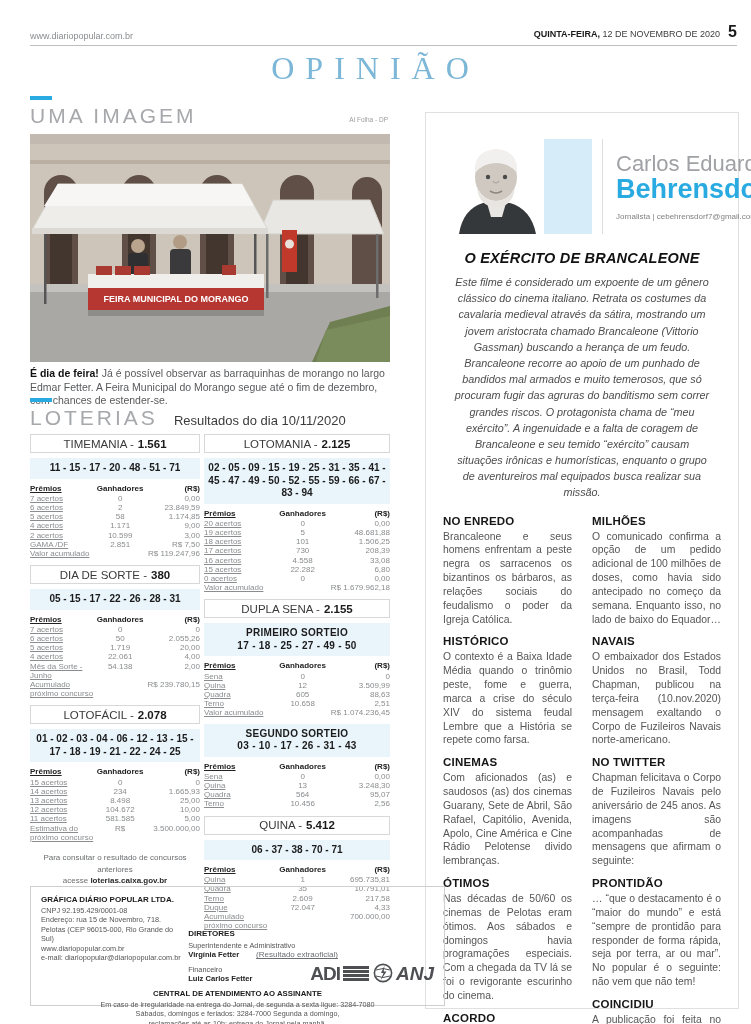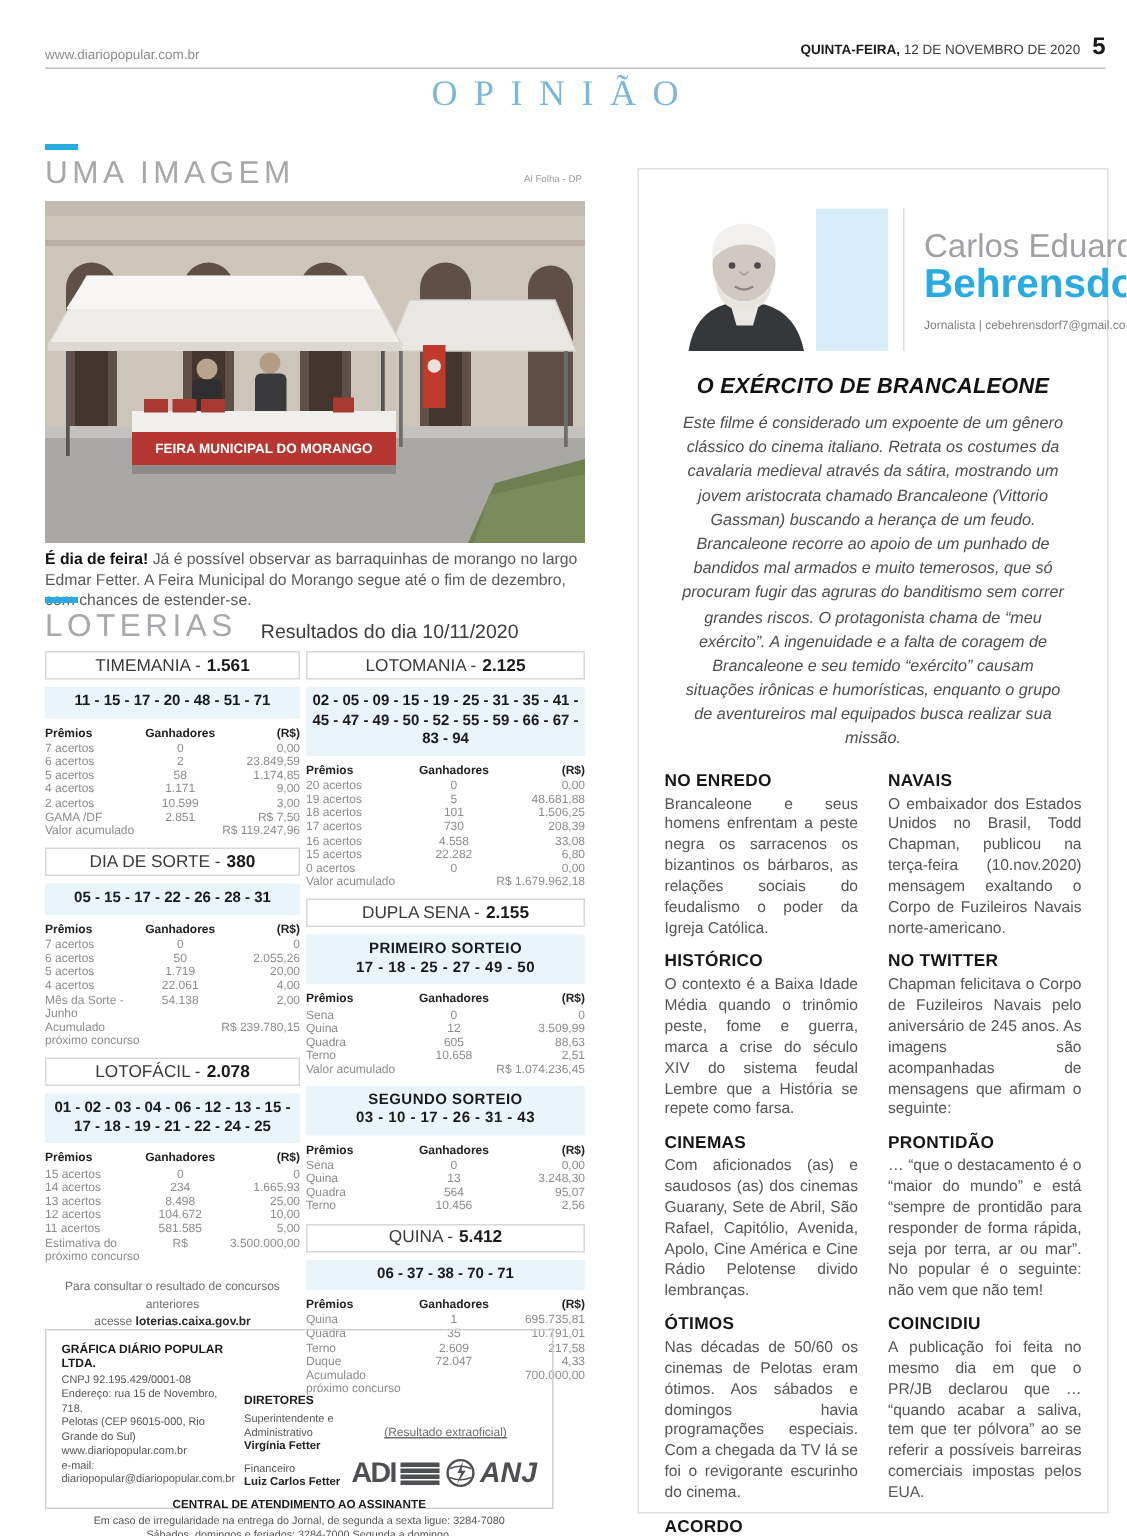--- a/index.html
+++ b/index.html
@@ -13,21 +13,21 @@
 
   
   .page-header{position:absolute;left:30px;right:14px;top:24px;height:22px;
     border-bottom:1px solid #bfbfbf;display:flex;justify-content:space-between;align-items:flex-end;padding-bottom:4px;}
   .hdr-url{font-size:9px;color:#8a8c8e;}
   .hdr-right{display:flex;align-items:baseline;gap:8px;}
   .hdr-date{font-size:9px;color:#3c3c3c;}
   .hdr-date b{color:#1a1a1a;}
   .hdr-page{font-size:16px;font-weight:bold;color:#1a1a1a;}
   .opiniao{position:absolute;left:0;right:0;top:50px;text-align:center;
-    font-family:"Liberation Serif",serif;font-size:24px;letter-spacing:11px;color:var(--opiniao);}
+    font-family:"Liberation Serif",serif;font-size:32px;letter-spacing:11px;color:var(--opiniao);}
 
   
   .dash{width:22px;height:4px;background:var(--accent);margin-bottom:4px;}
   .sec-title{font-size:21px;letter-spacing:3px;color:var(--gray-head);font-weight:400;}
 
   
   .left-col{position:absolute;left:30px;top:96px;width:360px;}
   .credit{position:absolute;right:2px;top:20px;font-size:6.5px;color:#9a9c9e;}
   .photo-wrap{margin-top:6px;width:360px;height:228px;background:#c4b5fd;}
   .caption{margin-top:5px;font-size:10.5px;line-height:1.3;color:#58595b;}
@@ -41,21 +41,21 @@
   .ltable{margin-bottom:7px;}
   .lt-box{border:1px solid #d8d8d8;height:19px;display:flex;align-items:center;justify-content:center;gap:4px;
     font-size:11.5px;color:#3a3a3a;margin-bottom:5px;}
   .lt-box .lt-num{font-weight:bold;color:#1a1a1a;}
   .lt-band{background:var(--band);padding:4px 3px;text-align:center;font-size:10px;font-weight:bold;
     color:#1b1b1b;line-height:1.25;margin-bottom:5px;}
   .lt-band .sub{display:block;font-size:10px;letter-spacing:.3px;}
   .lt-head,.lt-row{display:flex;font-size:8px;line-height:9.2px;}
   .lt-head{font-weight:bold;color:#222;margin-bottom:1px;}
   .lt-row{color:#8a8c8e;}
-  .c1{flex:1.25;text-align:left;}
+  .c1{flex:1.25;text-align:left;text-decoration:underline;}
   .c2{flex:1;text-align:center;}
   .c3{flex:1.05;text-align:right;}
   .consult{margin-top:10px;text-align:center;font-size:8px;color:#6b6d6f;line-height:1.45;}
   .consult b{color:#2a2a2a;}
   .unofficial{margin-top:20px;text-align:center;font-size:8px;color:#6b6d6f;text-decoration:underline;}
 
   
   .op-box{position:absolute;left:425px;top:112px;width:314px;height:897px;border:1px solid #e0e0e0;background:#fff;padding:26px 17px 0;}
   .author-row{display:flex;align-items:stretch;margin-left:6px;}
   .headshot{width:95px;height:95px;flex:none;background:#fff;}
@@ -66,21 +66,21 @@
   .author-role{font-size:8px;color:#808285;margin-top:7px;}
   .op-title{margin-top:16px;text-align:center;font-size:14.5px;font-weight:bold;font-style:italic;color:#121212;letter-spacing:.2px;}
   .op-intro{margin-top:8px;padding:0 8px;text-align:center;font-style:italic;font-size:10.8px;line-height:1.5;color:#4d4d4d;}
   .op-cols{margin-top:14px;display:flex;gap:20px;}
   .op-colL,.op-colR{flex:1;}
   .sec{margin-bottom:9px;}
   .sec h4{font-size:11.5px;font-weight:bold;color:#161616;margin-bottom:3px;letter-spacing:.2px;}
   .sec p{font-size:10.4px;line-height:1.33;color:#555;text-align:justify;}
 
   
-  .exp-box{position:absolute;left:30px;top:886px;width:339px;height:120px;border:1px solid #cfcfcf;padding:8px 10px 6px;}
+  .exp-box{position:absolute;left:30px;top:886px;width:415px;height:120px;border:1px solid #cfcfcf;padding:8px 10px 6px;}
   .exp-top{display:grid;grid-template-columns:1.4fr 1.15fr .75fr;gap:6px;}
   .exp-company{font-size:8px;font-weight:bold;color:#1b1b1b;margin-bottom:2px;}
   .exp-line{font-size:7.3px;color:#555;line-height:1.3;}
   .exp-dir-title{font-size:8px;font-weight:bold;color:#1b1b1b;margin-bottom:3px;margin-top:34px;}
   .exp-role{font-size:7.3px;color:#555;margin-top:2px;}
   .exp-name{font-size:7.6px;font-weight:bold;color:#222;}
   .logos{display:flex;flex-direction:row;align-items:flex-end;gap:4px;padding-top:2px;}
   .adi{display:flex;align-items:center;gap:3px;}
   .adi-txt{font-size:19px;font-weight:bold;color:#4d4f53;letter-spacing:-1px;line-height:1;}
   .adi-bars{display:flex;flex-direction:column;gap:1.5px;}
@@ -542,20 +542,24 @@
           <h4>ÓTIMOS</h4>
           <p>Nas décadas de 50/60 os cinemas de Pelotas eram ótimos. Aos sábados e domingos havia programações especiais. Com a chegada da TV lá se foi o revigorante escurinho do cinema.</p>
         </div>
           <div class="sec">
           <h4>ACORDO</h4>
 
         </div>
         </div>
       <div class="op-colR">
           <div class="sec">
+          <h4>MILHÕES</h4>
+          <p>O comunicado confirma a opção de um pedido adicional de 100 milhões de doses, como havia sido antecipado no começo da semana. Enquanto isso, no lado de baixo do Equador…</p>
+        </div>
+          <div class="sec">
           <h4>NAVAIS</h4>
           <p>O embaixador dos Estados Unidos no Brasil, Todd Chapman, publicou na terça-feira (10.nov.2020) mensagem exaltando o Corpo de Fuzileiros Navais norte-americano.</p>
         </div>
           <div class="sec">
           <h4>NO TWITTER</h4>
           <p>Chapman felicitava o Corpo de Fuzileiros Navais pelo aniversário de 245 anos. As imagens são acompanhadas de mensagens que afirmam o seguinte:</p>
         </div>
           <div class="sec">
           <h4>PRONTIDÃO</h4>
           <p>… “que o destacamento é o “maior do mundo” e está “sempre de prontidão para responder de forma rápida, seja por terra, ar ou mar”. No popular é o seguinte: não vem que não tem!</p>

